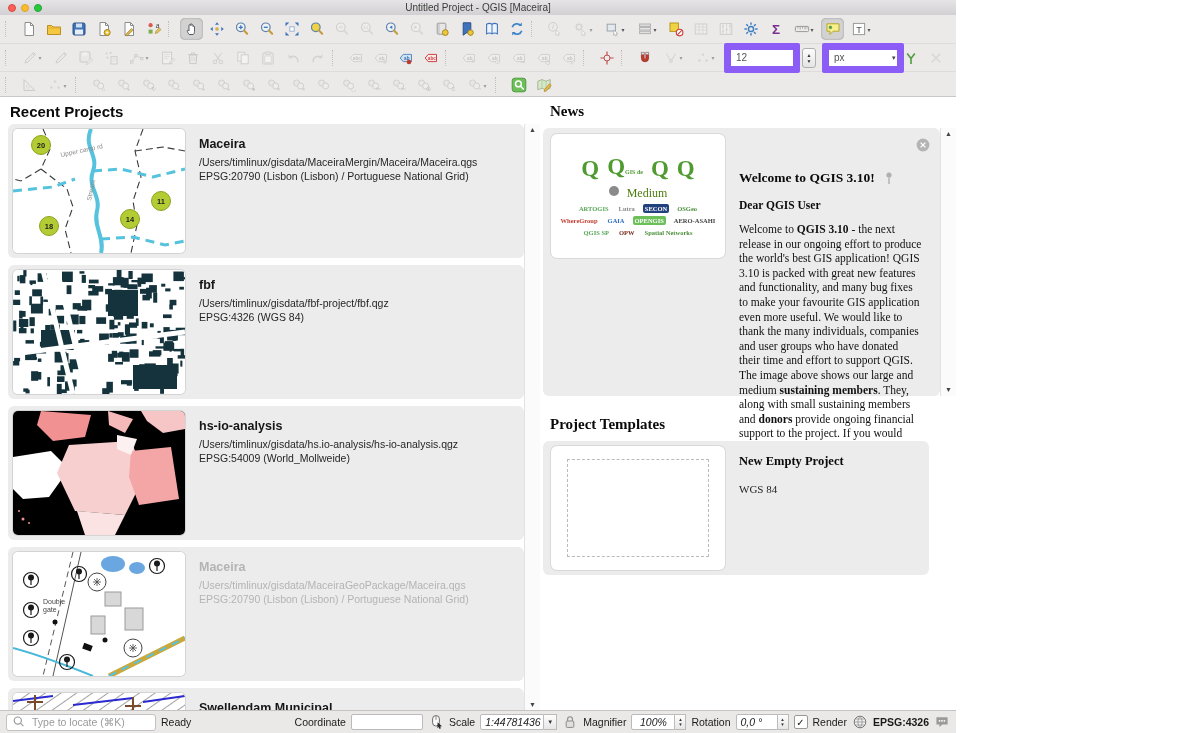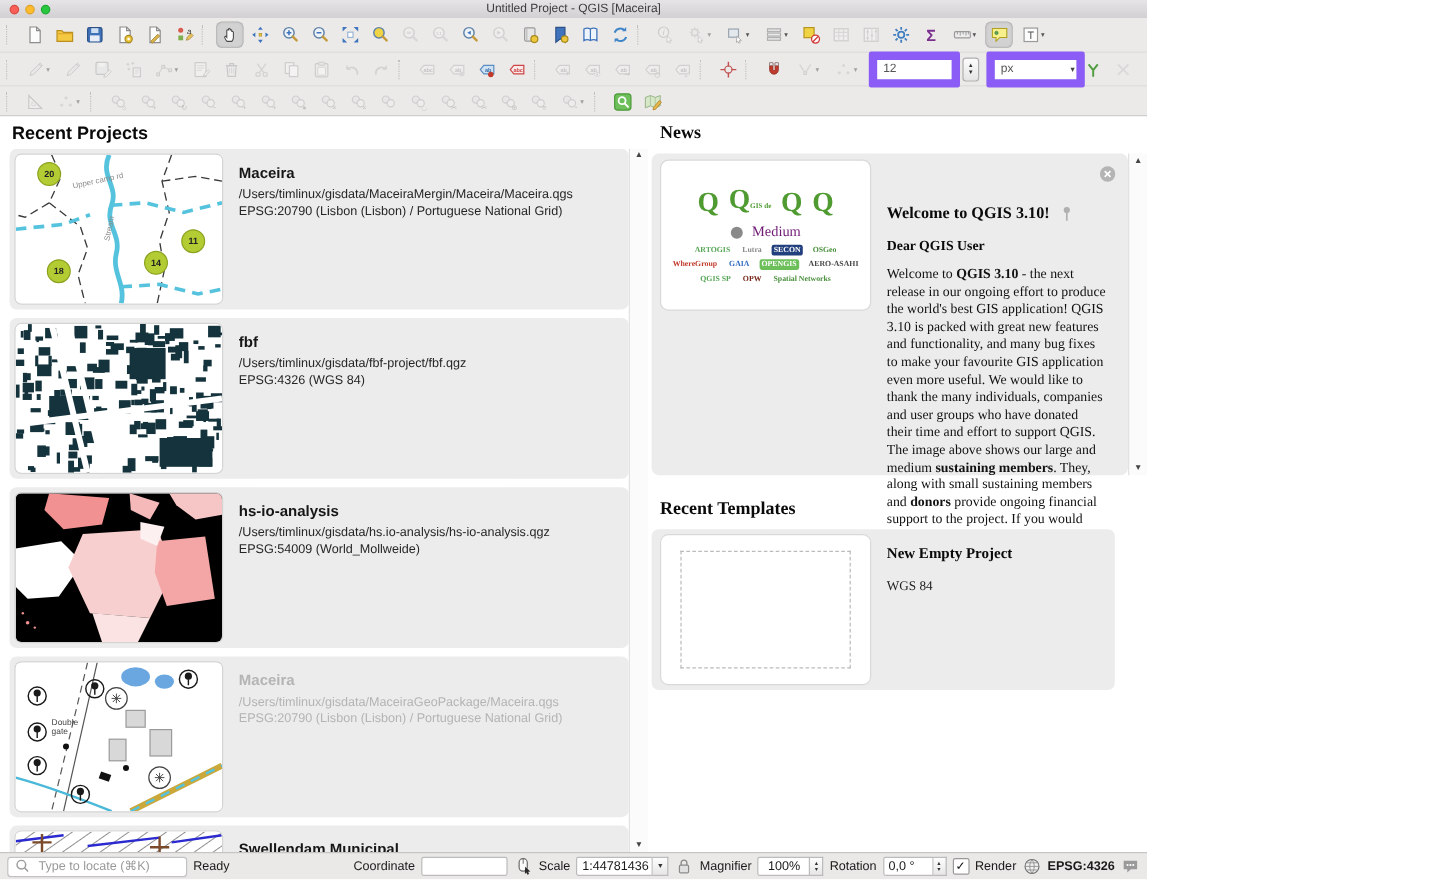--- a/index.html
+++ b/index.html
@@ -59,40 +59,40 @@
   .ngreet{font-size:11.5px;font-weight:bold;color:#0a0a0a;margin-top:13px;}
   .nbody{font-size:11.5px;line-height:14.6px;color:#111;margin-top:11px;}
   .nclose{position:absolute;top:9px;right:9px;cursor:default;}
   .ns{top:31px;height:268px;}
 
   
   .collage{width:100%;height:100%;display:flex;flex-direction:column;align-items:center;justify-content:center;gap:3px;padding:4px;box-sizing:border-box;}
   .qrow{display:flex;gap:8px;align-items:center;}
   .qlogo{font-size:23px;font-weight:bold;color:#4f9b31;line-height:22px;}
   .qsub{font-size:6px;color:#4f9b31;font-weight:bold;}
-  .medrow{display:flex;align-items:center;gap:8px;font-size:12px;color:#701a75;}
+  .medrow{display:flex;align-items:flex-start;gap:8px;font-size:12px;color:#4d7c0f;}
   .medcirc{width:10px;height:10px;border-radius:50%;background:#8a8a8a;}
   .lrows{display:flex;flex-wrap:wrap;justify-content:center;align-items:center;gap:3px 6px;width:160px;}
   .chip{font-size:6.5px;font-weight:bold;white-space:nowrap;padding:1px 2px;border-radius:2px;}
 
   
   .tpl-header{position:absolute;top:313px;left:0;}
   .tcard{position:absolute;left:3px;right:27px;top:344px;height:134px;background:#ececec;border-radius:6px;}
   .tthumb{position:absolute;left:8px;top:5px;width:174px;height:124px;background:#fff;border-radius:6px;box-shadow:0 0 0 1px rgba(0,0,0,.08);}
   .tdash{position:absolute;left:16px;right:16px;top:13px;bottom:13px;border:1px dashed #bbb;}
   .ttitle{position:absolute;left:196px;top:13px;font-size:12.5px;font-weight:bold;color:#0a0a0a;}
   .tcrs{position:absolute;left:196px;top:42px;font-size:11px;color:#222;}
 
   
   .sb{position:absolute;left:0;right:0;bottom:0;height:23px;background:#ebe9e8;border-top:1px solid #c6c4c2;box-sizing:border-box;display:flex;align-items:center;padding:0 6px;font-size:10.5px;color:#1a1a1a;gap:5px;}
   .locator{width:150px;height:17px;background:#fff;border:1px solid #c2c2c2;border-radius:3px;display:flex;align-items:center;gap:3px;padding:0 4px;box-sizing:border-box;flex:none;}
   .locator input{border:none;outline:none;font-size:10.5px;width:100%;color:#333;font-family:"Liberation Sans",sans-serif;background:transparent;}
   .locator input::placeholder{color:#9a9a9a;}
   .sb .lbl{color:#1a1a1a;flex:none;}
-  .sfield{height:16px;background:#fff;border:1px solid #bbb;border-radius:2px;display:flex;align-items:center;padding:0 4px;font-size:10.5px;box-sizing:border-box;flex:none;}
+  .sfield{height:16px;background:#fff;border:1px solid #bbb;border-radius:2px;display:flex;align-items:center;padding:0 4px;font-size:10.5px;box-sizing:border-box;flex:none;font-style:italic;}
   .sdd{width:13px;height:16px;border:1px solid #bbb;border-left:none;background:linear-gradient(#fdfdfd,#e6e6e6);display:flex;align-items:center;justify-content:center;font-size:6px;color:#333;box-sizing:border-box;flex:none;}
   .sstep{width:11px;height:16px;border:1px solid #bbb;border-left:none;background:linear-gradient(#fdfdfd,#e6e6e6);display:flex;flex-direction:column;align-items:center;justify-content:center;font-size:4.5px;line-height:5px;color:#333;box-sizing:border-box;flex:none;}
   .cbx{width:12px;height:12px;background:#fff;border:1px solid #999;border-radius:2px;display:flex;align-items:center;justify-content:center;font-size:10px;color:#111;flex:none;}
   .spacer{flex:1;}
   .sicon{flex:none;display:flex;align-items:center;}
 </style>
 </head>
 <body>
 
 <div id="app">
@@ -1055,21 +1055,21 @@
         <div class="nclose" id="closeicon"><svg width="16" height="16" viewBox="0 0 16 16">
               <circle cx="8" cy="8" r="6.4" fill="#b4b4b4"></circle>
               <path d="M5.6 5.6l4.8 4.8M10.4 5.6l-4.8 4.8" stroke="#fff" stroke-width="1.3"></path>
             </svg></div>
       </div>
       <div class="vscroll ns">
         <div class="sarr up">▲</div>
         <div class="sarr down">▼</div>
       </div>
 
-      <div class="panel-header tpl-header">Recent Templates</div>
+      <div class="panel-header tpl-header">Project Templates</div>
       <div class="tcard">
         <div class="tthumb">
           <div class="tdash"></div>
         </div>
         <div class="ttitle">New Empty Project</div>
         <div class="tcrs">WGS 84</div>
       </div>
     </div>
   </div>
 

